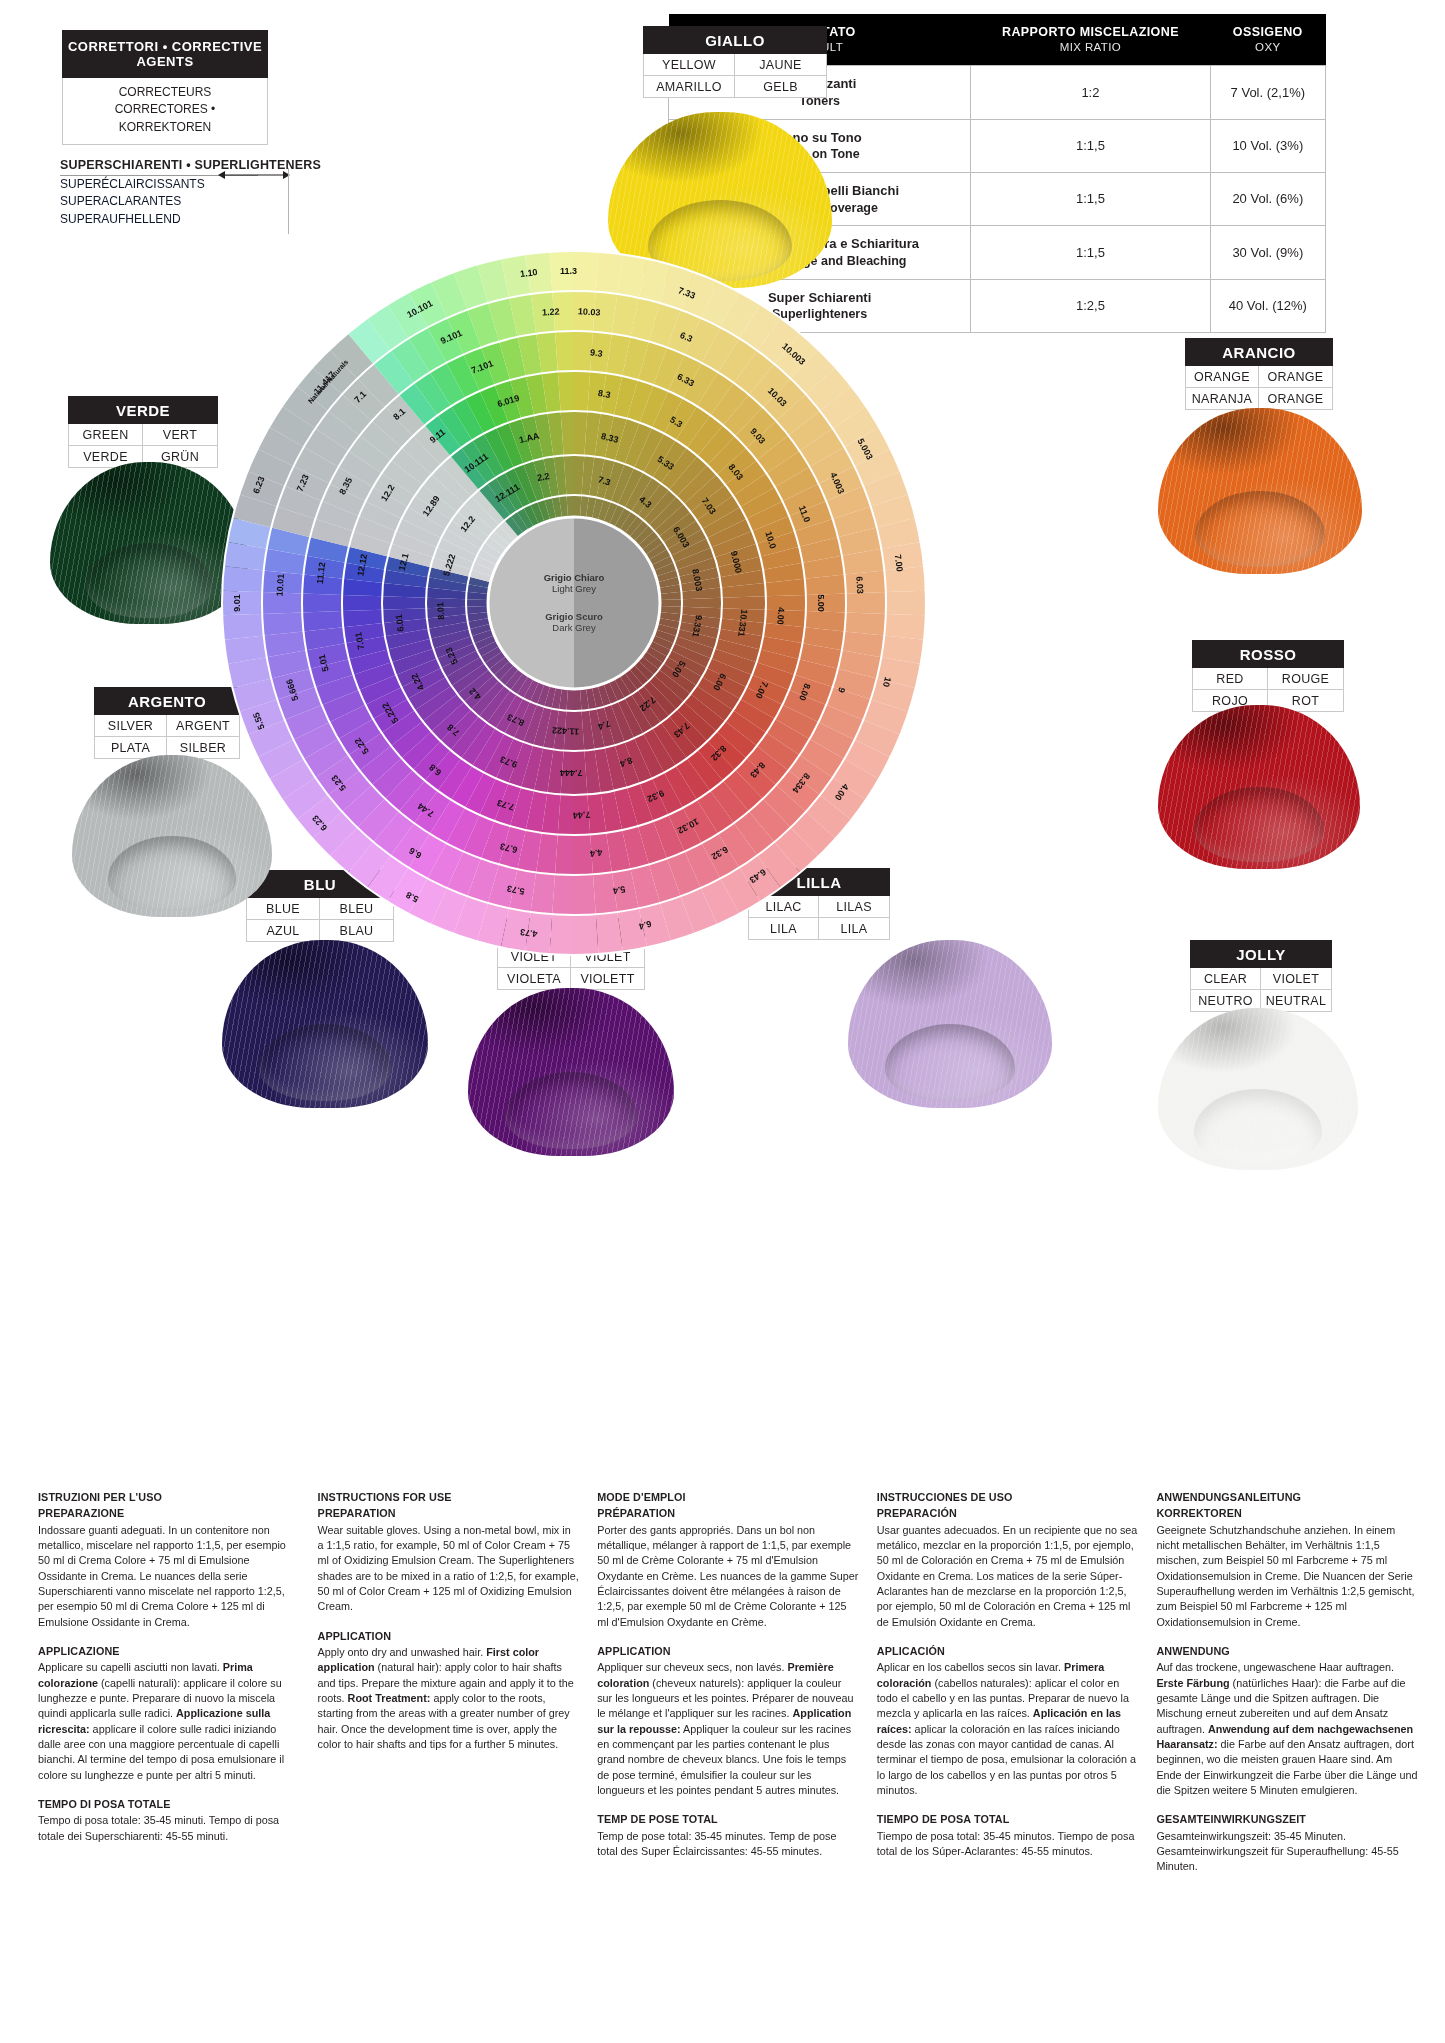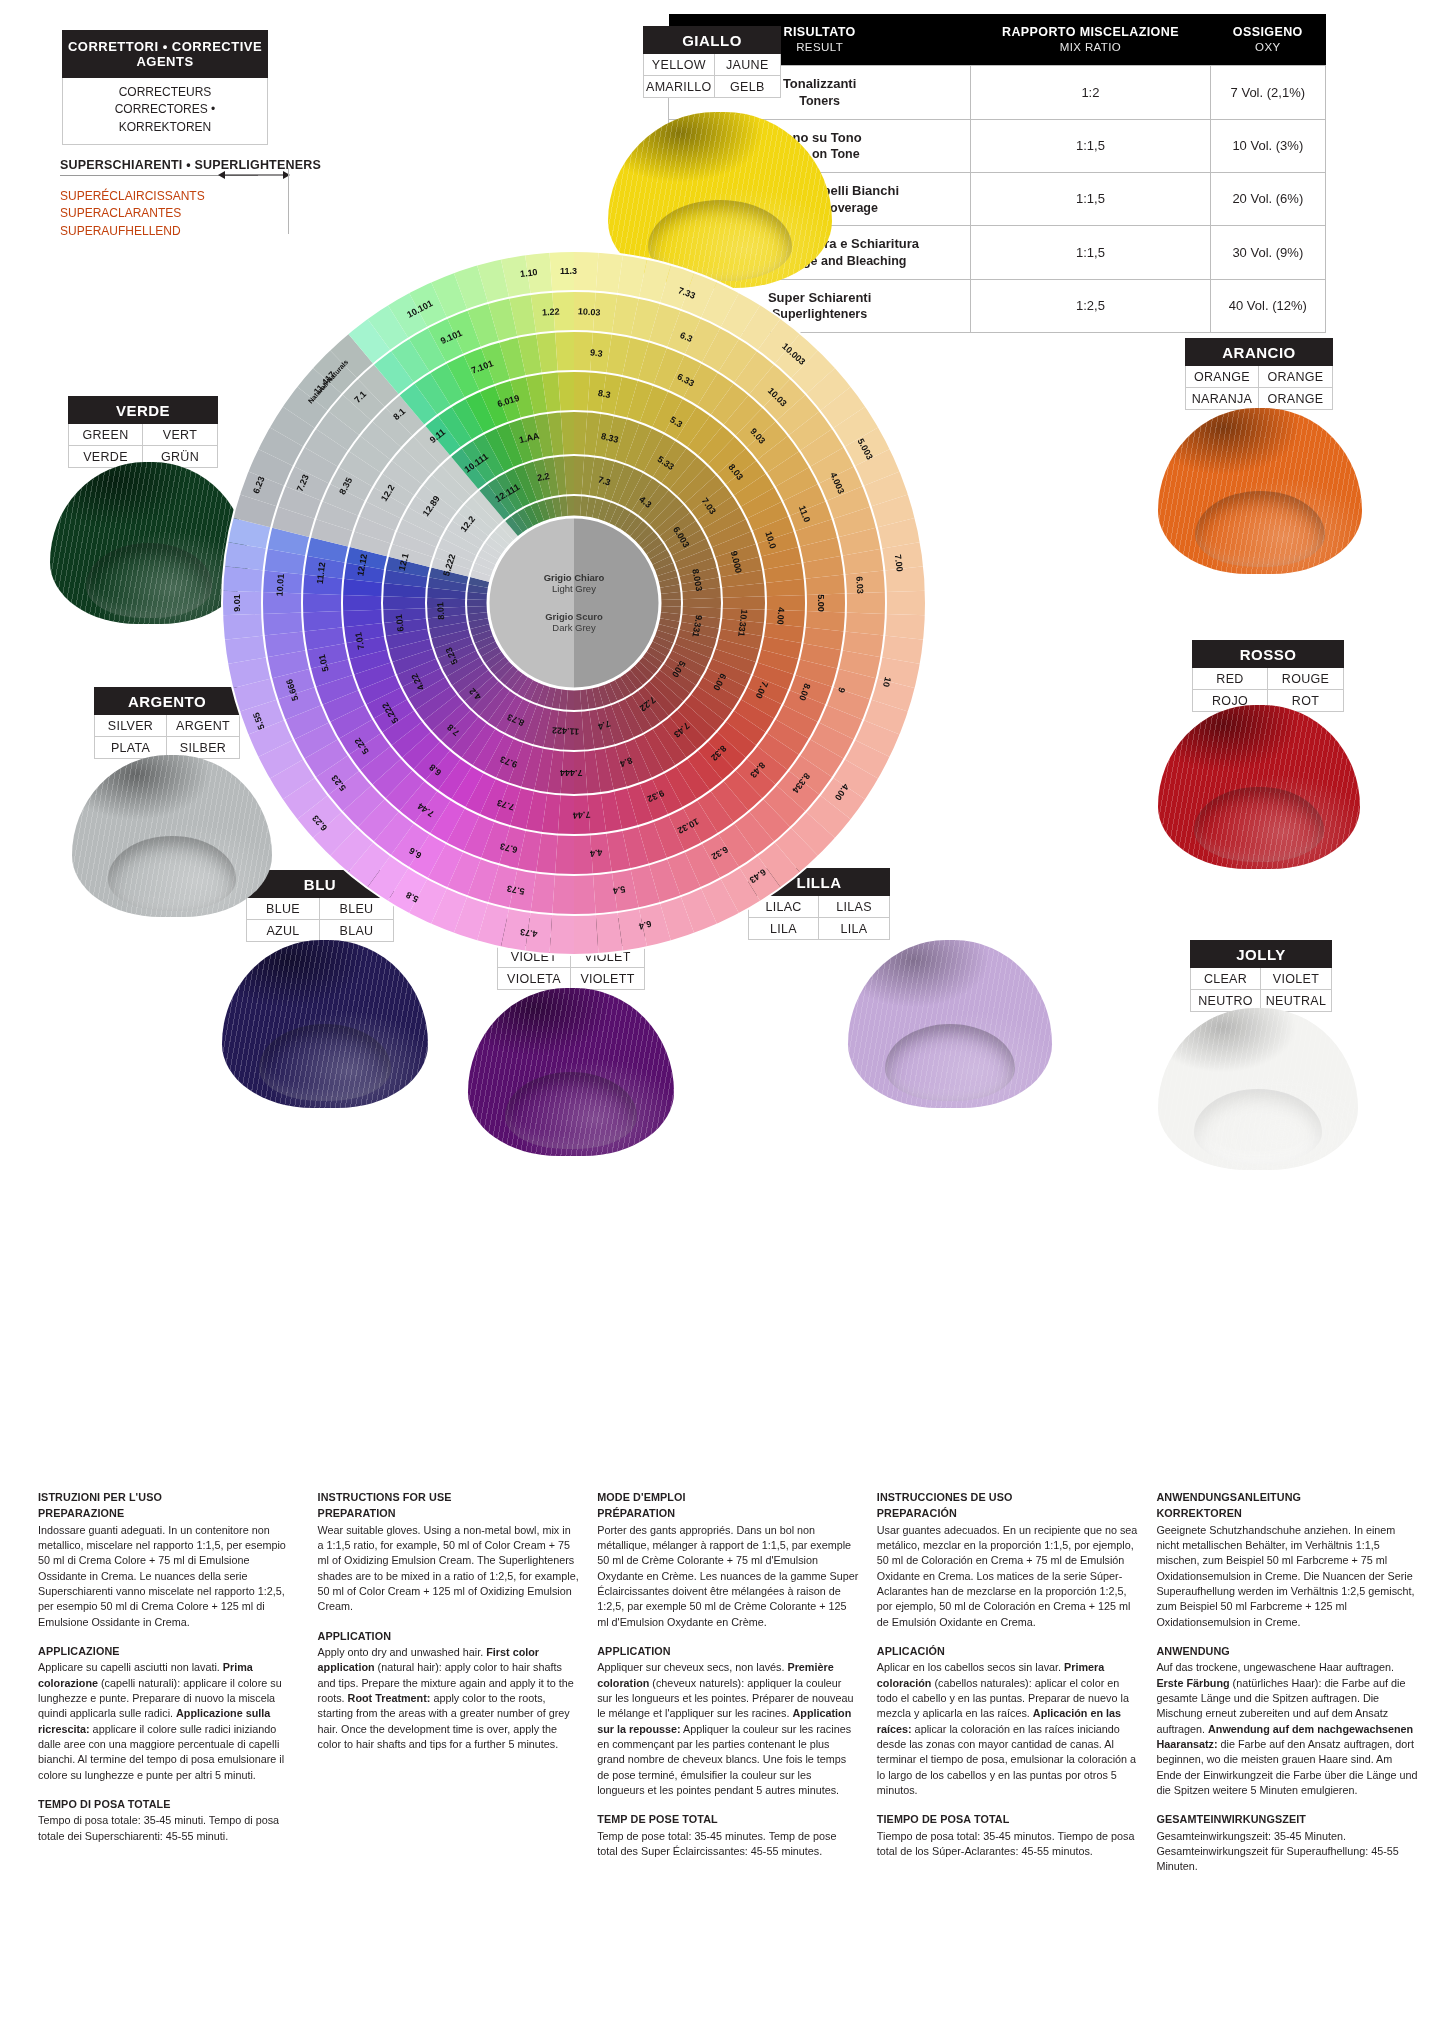--- a/index.html
+++ b/index.html
@@ -46,21 +46,21 @@
   
   #superlighteners-block { position: absolute; left: 60px; top: 158px; width: 230px; }
   #superlighteners-block .sl-title {
     font-size: 12.5px; font-weight: bold; letter-spacing: .2px;
     color: #231f20; white-space: nowrap;
   }
   #superlighteners-block .sl-rule {
     border-top: 1px solid #9a9a9a; margin-top: 3px; width: 198px;
   }
   #superlighteners-block .sl-sub {
-    font-size: 12px; line-height: 1.45; margin-top: 12px; color: #c2410c;
+    font-size: 12px; line-height: 1.45; margin-top: 0; color: #0f172a;
   }
   #superlighteners-arrow {
     position: absolute; left: 218px; top: 168px; width: 72px; height: 14px;
   }
 
   
   #mix-table { position: absolute; left: 668px; top: 14px; width: 658px; }
   #mix-table table { border-collapse: collapse; width: 100%; background: #fff; }
   #mix-table thead th {
     background: #000; color: #fff; font-size: 12.5px; font-weight: bold;
@@ -208,21 +208,21 @@
             <span class="it">Super Schiarenti</span>
             <span class="en">Superlighteners</span>
           </td>
           <td>1:2,5</td>
           <td>40 Vol. (12%)</td>
         </tr>
       </tbody>
     </table>
   </div>
 
-  <div class="colorcard" style="left:643px;top:26px;width:138px;">
+  <div class="colorcard" style="left:643px;top:26px;width:184px;">
     <div class="hdr">GIALLO</div>
     <div class="grid">
       <div>YELLOW</div>
       <div>JAUNE</div>
       <div>AMARILLO</div>
       <div>GELB</div>
     </div>
   </div>
   <div class="swatch" style="left:608px;top:112px;width:224px;height:176px;background:#f2d712;">
     <div class="sheen"></div>

